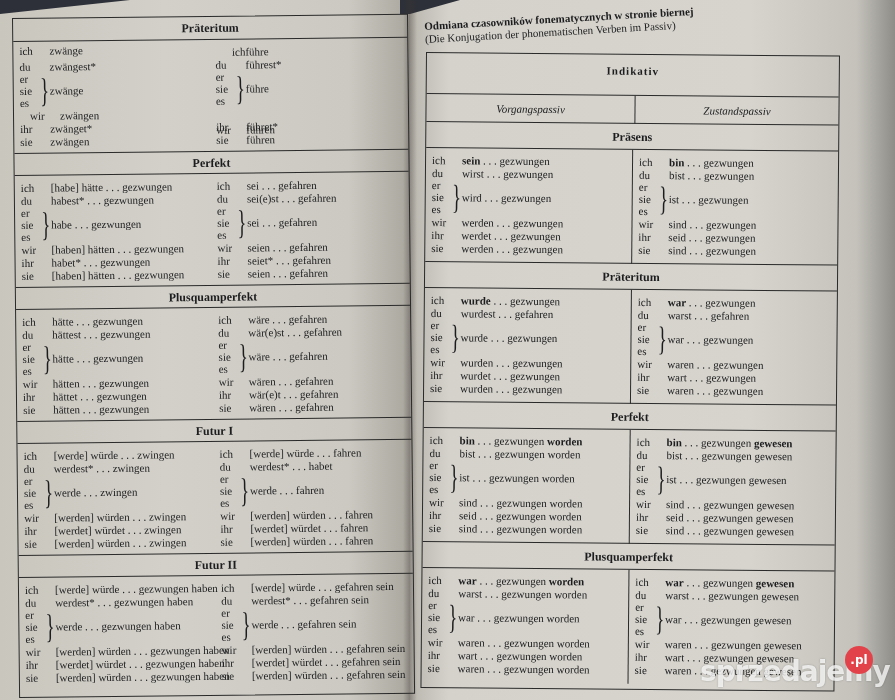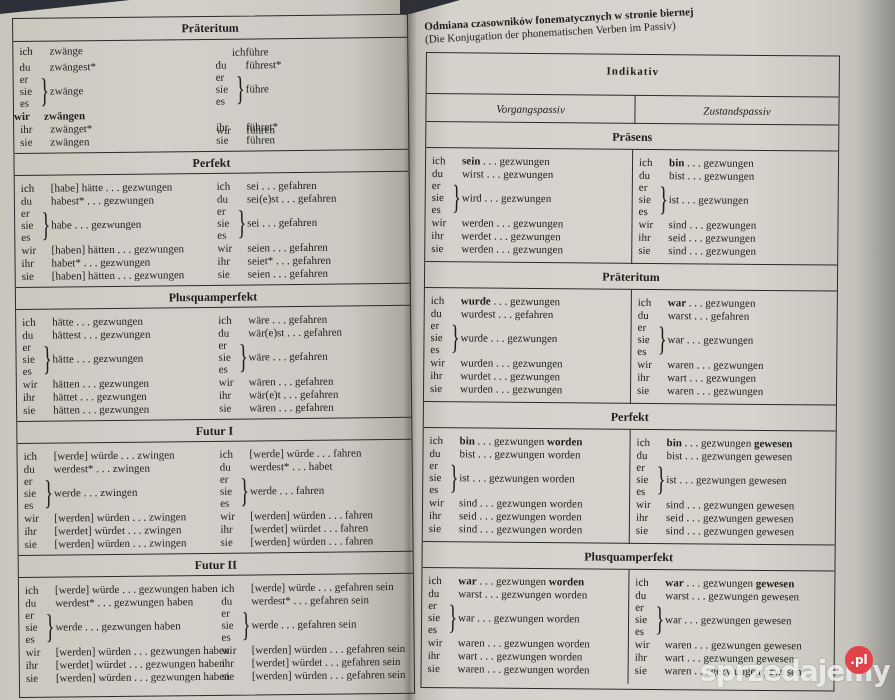--- a/index.html
+++ b/index.html
@@ -56,21 +56,21 @@
 <div class="corner-dark2"></div>
 <div class="spine"></div>
 
 <div class="tbl left-tbl" id="leftTbl">
     <div class="sec-head first" style="top:0px;height:22px;line-height:22px;">Präteritum</div>
     <div class="sec-body" style="top:22px;height:112px;">
       <div class="col" style="left:0px;width:200px;">
         <div class="row" style="top:3px;left:6px;"><span class="pron">ich</span><span>zwänge</span></div>
         <div class="row" style="top:19px;left:6px;"><span class="pron">du</span><span>zwängest*</span></div>
         <div class="brace-group" style="top:31px;left:6px;"><span class="prons"><div>er</div><div>sie</div><div>es</div></span><span class="brace">}</span><span class="brace-form">zwänge</span></div>
-        <div class="row" style="top:68px;left:0;font-weight:bold;"><span class="pron">wir</span><span>zwängen</span></div>
+        <div class="row" style="top:68px;left:16px;"><span class="pron">wir</span><span>zwängen</span></div>
         <div class="row" style="top:81px;left:6px;"><span class="pron">ihr</span><span>zwänget*</span></div>
         <div class="row" style="top:94px;left:6px;"><span class="pron">sie</span><span>zwängen</span></div>
       </div>
       <div class="col" style="left:196px;width:200px;">
         <div class="row" style="top:6px;left:6px;text-align:right;"><span class="pron">ich</span><span>führe</span></div>
         <div class="row" style="top:19px;left:6px;"><span class="pron">du</span><span>führest*</span></div>
         <div class="brace-group" style="top:31px;left:6px;"><span class="prons"><div>er</div><div>sie</div><div>es</div></span><span class="brace">}</span><span class="brace-form">führe</span></div>
         <div class="row" style="top:84px;left:6px;"><span class="pron">wir</span><span>führen</span></div>
         <div class="row" style="top:81px;left:6px;"><span class="pron">ihr</span><span>führet*</span></div>
         <div class="row" style="top:94px;left:6px;"><span class="pron">sie</span><span>führen</span></div>

